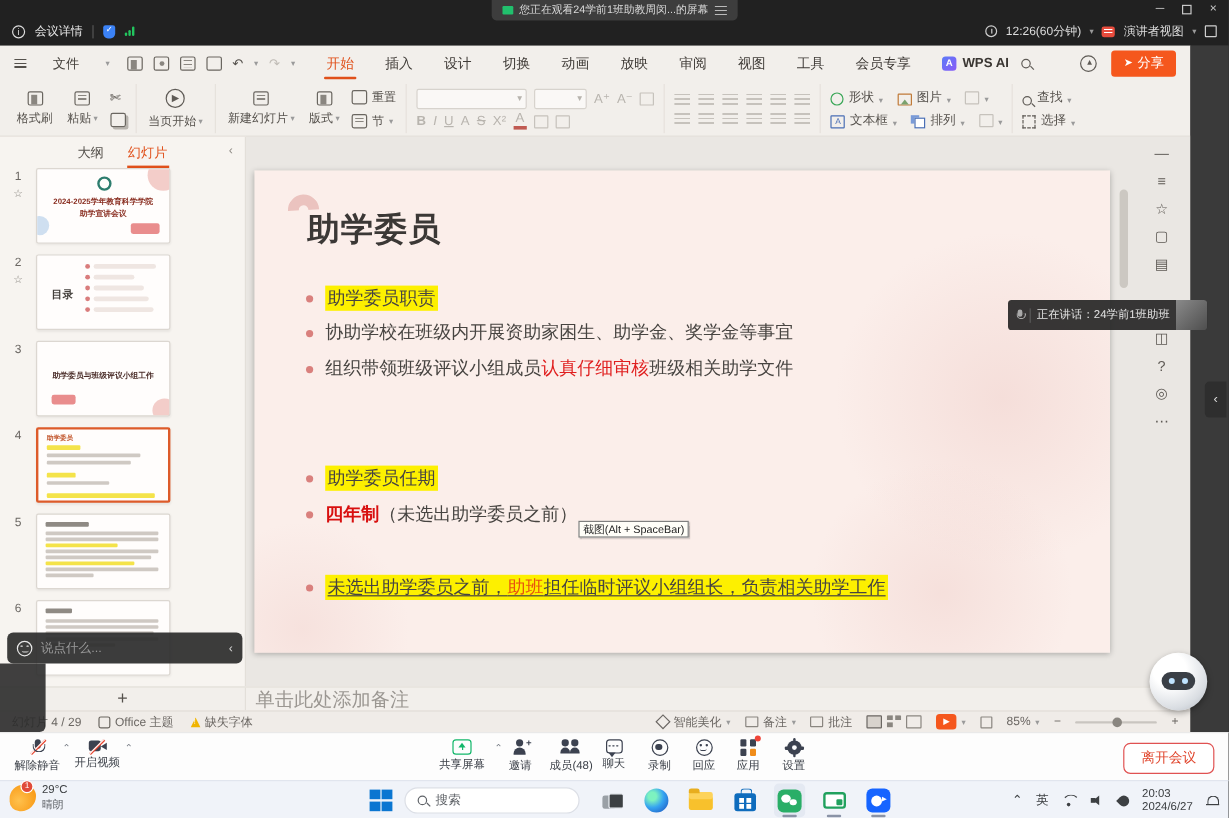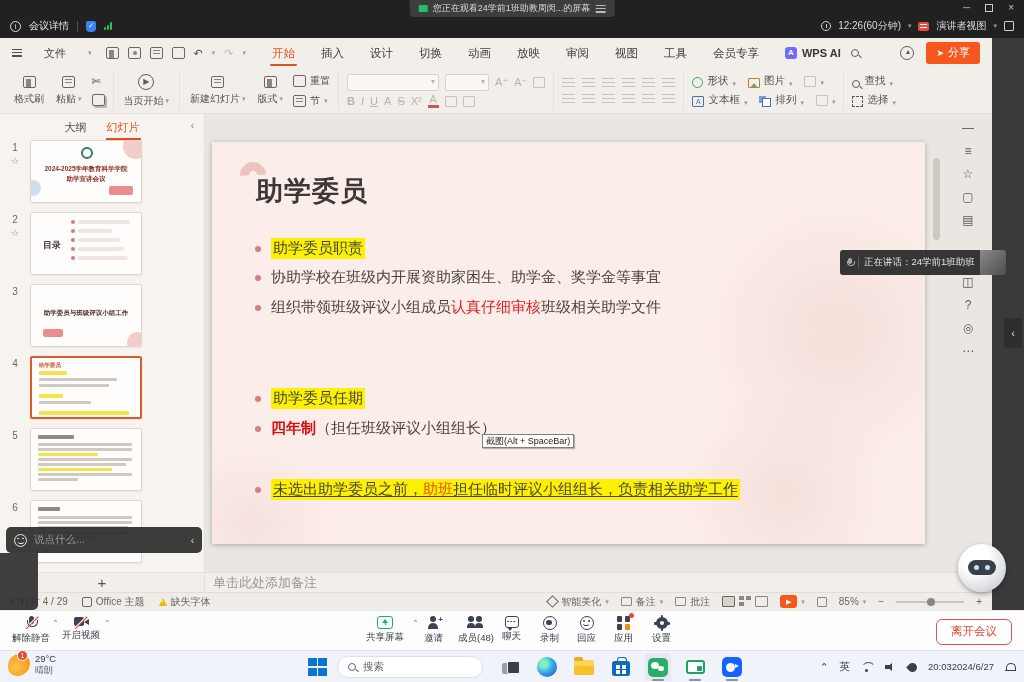--- a/index.html
+++ b/index.html
@@ -167,21 +167,21 @@
   .chat-col{color:#ddd;font-size:10px;margin-left:auto}
   .chatdock{position:absolute;left:0;top:553px;width:38px;height:57px;background:rgba(43,43,43,.9);z-index:29;border-radius:0 0 5px 0}
   .ball{position:absolute;left:958px;top:544px;width:48px;height:48px;border-radius:50%;z-index:31;
     background:radial-gradient(circle at 35% 30%,#ffffff 0 30%,#d9dde2 70%,#aab0b8 100%);box-shadow:0 2px 5px rgba(0,0,0,.35)}
   .ball::before{content:"";position:absolute;left:10px;top:16px;width:28px;height:15px;background:#3a3f46;border-radius:8px}
   .ball::after{content:"";position:absolute;left:16px;top:21px;width:5px;height:5px;background:#bfe3ff;border-radius:50%;box-shadow:11px 0 0 #bfe3ff}
 
   
   .notesbar{position:absolute;left:0;top:534px;width:992px;height:20px;display:flex;background:#f2efeb;border-top:1px solid #e3dfd9}
   .notes-left{width:205px;display:flex;align-items:center;justify-content:center;color:#55514c;font-size:15px;border-right:1px solid #e3dfd9}
-  .notes-right{flex:1;display:flex;align-items:flex-end;padding-left:8px;color:#9b9792;font-size:13px}
+  .notes-right{flex:1;display:flex;align-items:flex-start;padding-left:8px;color:#9b9792;font-size:16px}
   .statusbar{position:absolute;left:0;top:554px;width:992px;height:18px;background:#f0ece8;border-top:1px solid #e2ddd7;
     display:flex;align-items:center;font-size:10px;color:#6b6763;padding:0 10px;gap:14px}
   .sb-item{display:flex;align-items:center;gap:4px;white-space:nowrap}
   .warn{width:0;height:0;border-left:4.5px solid transparent;border-right:4.5px solid transparent;border-bottom:8px solid #f0b400;position:relative}
   .warn::after{content:"!";position:absolute;left:-1px;top:1px;font-size:6px;color:#fff}
   .sb-right{margin-left:auto;display:flex;align-items:center;gap:12px}
   .ic-magic{width:9px;height:9px;border:1.2px solid #6b6763;transform:rotate(45deg)}
   .vico{width:13px;height:11px;border:1.2px solid #8a8680;border-radius:1px}
   .vico.active{background:#d8d3cd;border-color:#6b6763}
   .vico.grid{background:linear-gradient(#8a8680,#8a8680) 0 0/5px 4px no-repeat,linear-gradient(#8a8680,#8a8680) 7px 0/5px 4px no-repeat,linear-gradient(#8a8680,#8a8680) 0 6px/5px 4px no-repeat;border:none;width:12px}
@@ -269,21 +269,21 @@
   .meet-ic::after{content:"";position:absolute;left:12.5px;top:7px;border-top:2.5px solid transparent;border-bottom:2.5px solid transparent;border-left:4.5px solid #fff}
   .tray{position:absolute;right:8px;top:0;height:32px;display:flex;align-items:center;gap:11px;color:#3d4043;font-size:10.5px}
   .wifi-ic{width:13px;height:10px;position:relative}
   .wifi-ic::before{content:"";position:absolute;left:0;top:0;width:13px;height:13px;border:1.6px solid #3d4043;border-radius:50%;
     clip-path:polygon(0 0,100% 0,50% 50%)}
   .wifi-ic::after{content:"";position:absolute;left:4.5px;top:6.5px;width:3px;height:3px;background:#3d4043;border-radius:50%}
   .spk-ic{width:12px;height:11px;position:relative}
   .spk-ic::before{content:"";position:absolute;left:0;top:3.5px;width:4px;height:4px;background:#3d4043}
   .spk-ic::after{content:"";position:absolute;left:2px;top:1px;border-top:4.5px solid transparent;border-bottom:4.5px solid transparent;border-right:5px solid #3d4043}
   .pen-ic{width:9px;height:9px;background:#3d4043;border-radius:50% 50% 50% 0;transform:rotate(45deg)}
-  .timeblk{display:flex;flex-direction:row;align-items:flex-start;line-height:1.2;font-size:9.5px;color:#3d4043}
+  .timeblk{display:flex;flex-direction:column;align-items:flex-start;line-height:1.2;font-size:9.5px;color:#3d4043}
   .bell-ic{width:11px;height:11px;position:relative}
   .bell-ic::before{content:"";position:absolute;left:1px;top:1px;width:8px;height:7px;border:1.4px solid #3d4043;border-bottom:none;border-radius:5px 5px 0 0}
   .bell-ic::after{content:"";position:absolute;left:0;top:8px;width:11px;height:1.4px;background:#3d4043}
 </style>
 </head>
 <body>
 
 <div class="screen">
 
   <div class="mtop">
@@ -646,21 +646,21 @@
         <div class="sb" style="top:156px">
             <span><span>组织带领班级评议小组成员</span><span class="redtx">认真仔细审核</span><span>班级相关助学文件</span></span>
           </div>
         <div class="sb" style="top:126px">
             <span>协助学校在班级内开展资助家困生、助学金、奖学金等事宜</span>
           </div>
         <div class="sb" style="top:246px">
             <span class="hl">助学委员任期</span>
           </div>
         <div class="sb" style="top:277px">
-            <span><span class="red-bold">四年制</span><span>（担任班级评议小组组长）</span></span>
+            <span><span class="red-bold">四年制</span><span>（未选出助学委员之前）</span></span>
           </div>
         <div class="sb" style="top:337px">
             <span class="hl uline"><span>未选出助学委员之前，</span><span class="orangetx">助班</span><span>担任临时评议小组组长，负责相关助学工作</span></span>
           </div>
 
         <div class="tooltip">截图(Alt + SpaceBar)</div>
       </div>
 
       <div class="vscroll">
           <span class="vthumb"></span>

